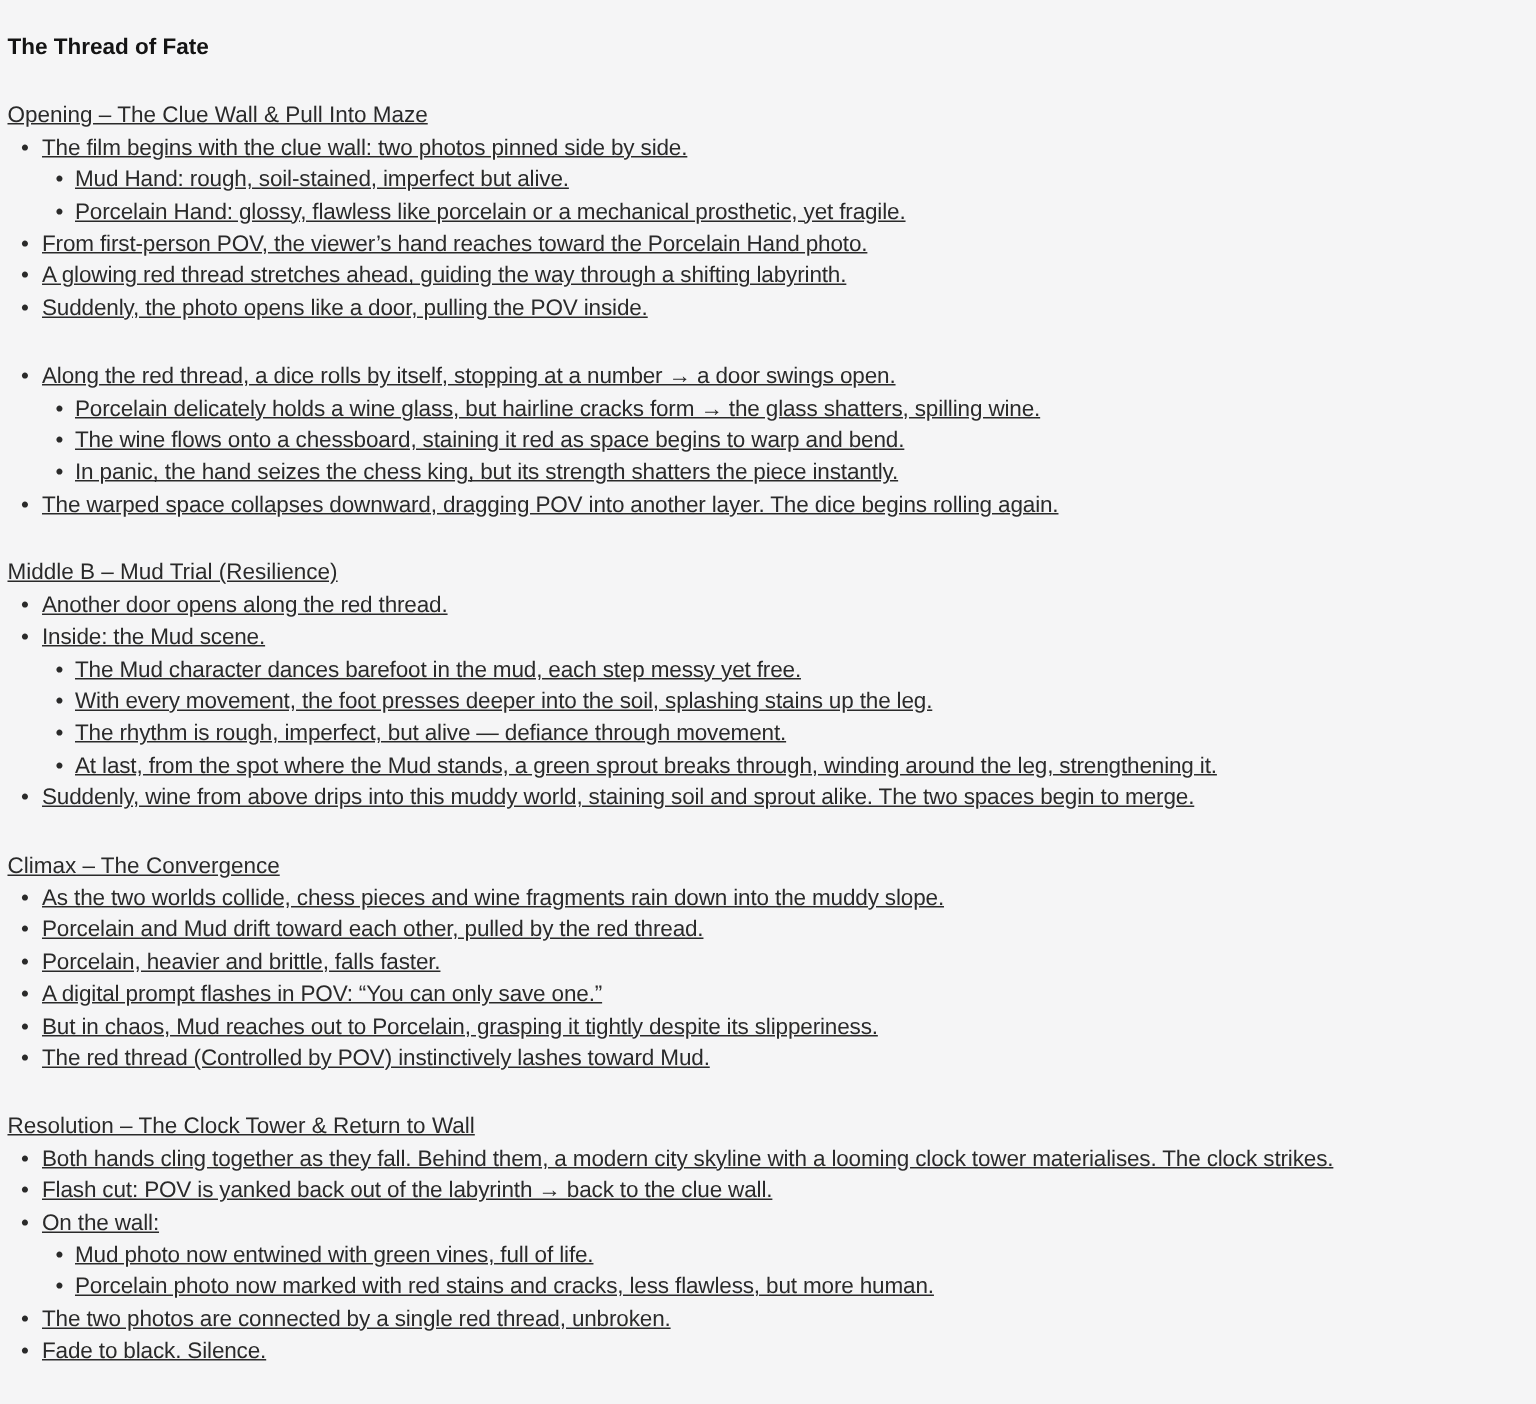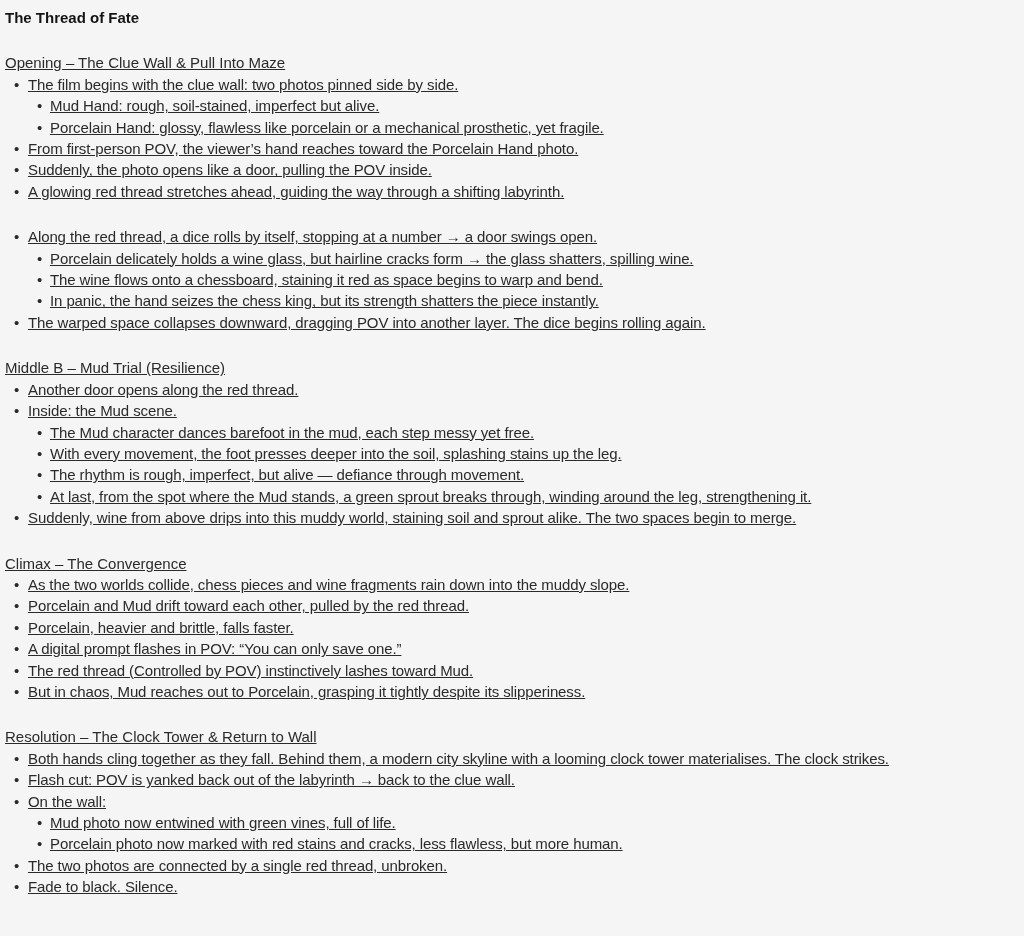--- a/index.html
+++ b/index.html
@@ -10,21 +10,21 @@
     width: 1024px;
     height: 936px;
     overflow: hidden;
     background: #f5f5f6;
     color: #2a2a2a;
     font-family: "Liberation Sans", sans-serif;
     font-size: 15px;
     line-height: 21.4px;
   }
   .doc {
-    padding: 7px 0 0 5px;
+    padding: 21px 0 0 5px;
   }
   .title {
     margin: 0;
     font-size: 15px;
     font-weight: 700;
     color: #141414;
     line-height: 21.4px;
     white-space: nowrap;
   }
   .section {
@@ -55,22 +55,22 @@
 
 <main class="doc">
   <h1 class="title">The Thread of Fate</h1>
   <div>
       <section class="section">
         <div class="heading">Opening – The Clue Wall &amp; Pull Into Maze</div>
         <div class="item lvl1">The film begins with the clue wall: two photos pinned side by side.</div>
         <div class="item lvl2">Mud Hand: rough, soil-stained, imperfect but alive.</div>
         <div class="item lvl2">Porcelain Hand: glossy, flawless like porcelain or a mechanical prosthetic, yet fragile.</div>
         <div class="item lvl1">From first-person POV, the viewer’s hand reaches toward the Porcelain Hand photo.</div>
+        <div class="item lvl1">A glowing red thread stretches ahead, guiding the way through a shifting labyrinth.</div>
         <div class="item lvl1">Suddenly, the photo opens like a door, pulling the POV inside.</div>
-        <div class="item lvl1">A glowing red thread stretches ahead, guiding the way through a shifting labyrinth.</div>
       </section>
       <section class="section">
         <div class="item lvl1">Along the red thread, a dice rolls by itself, stopping at a number → a door swings open.</div>
         <div class="item lvl2">Porcelain delicately holds a wine glass, but hairline cracks form → the glass shatters, spilling wine.</div>
         <div class="item lvl2">The wine flows onto a chessboard, staining it red as space begins to warp and bend.</div>
         <div class="item lvl2">In panic, the hand seizes the chess king, but its strength shatters the piece instantly.</div>
         <div class="item lvl1">The warped space collapses downward, dragging POV into another layer. The dice begins rolling again.</div>
       </section>
       <section class="section">
         <div class="heading">Middle B – Mud Trial (Resilience)</div>
@@ -81,22 +81,22 @@
         <div class="item lvl2">The rhythm is rough, imperfect, but alive — defiance through movement.</div>
         <div class="item lvl2">At last, from the spot where the Mud stands, a green sprout breaks through, winding around the leg, strengthening it.</div>
         <div class="item lvl1">Suddenly, wine from above drips into this muddy world, staining soil and sprout alike. The two spaces begin to merge.</div>
       </section>
       <section class="section">
         <div class="heading">Climax – The Convergence</div>
         <div class="item lvl1">As the two worlds collide, chess pieces and wine fragments rain down into the muddy slope.</div>
         <div class="item lvl1">Porcelain and Mud drift toward each other, pulled by the red thread.</div>
         <div class="item lvl1">Porcelain, heavier and brittle, falls faster.</div>
         <div class="item lvl1">A digital prompt flashes in POV: “You can only save one.”</div>
+        <div class="item lvl1">But in chaos, Mud reaches out to Porcelain, grasping it tightly despite its slipperiness.</div>
         <div class="item lvl1">The red thread (Controlled by POV) instinctively lashes toward Mud.</div>
-        <div class="item lvl1">But in chaos, Mud reaches out to Porcelain, grasping it tightly despite its slipperiness.</div>
       </section>
       <section class="section">
         <div class="heading">Resolution – The Clock Tower &amp; Return to Wall</div>
         <div class="item lvl1">Both hands cling together as they fall. Behind them, a modern city skyline with a looming clock tower materialises. The clock strikes.</div>
         <div class="item lvl1">Flash cut: POV is yanked back out of the labyrinth → back to the clue wall.</div>
         <div class="item lvl1">On the wall:</div>
         <div class="item lvl2">Mud photo now entwined with green vines, full of life.</div>
         <div class="item lvl2">Porcelain photo now marked with red stains and cracks, less flawless, but more human.</div>
         <div class="item lvl1">The two photos are connected by a single red thread, unbroken.</div>
         <div class="item lvl1">Fade to black. Silence.</div>

